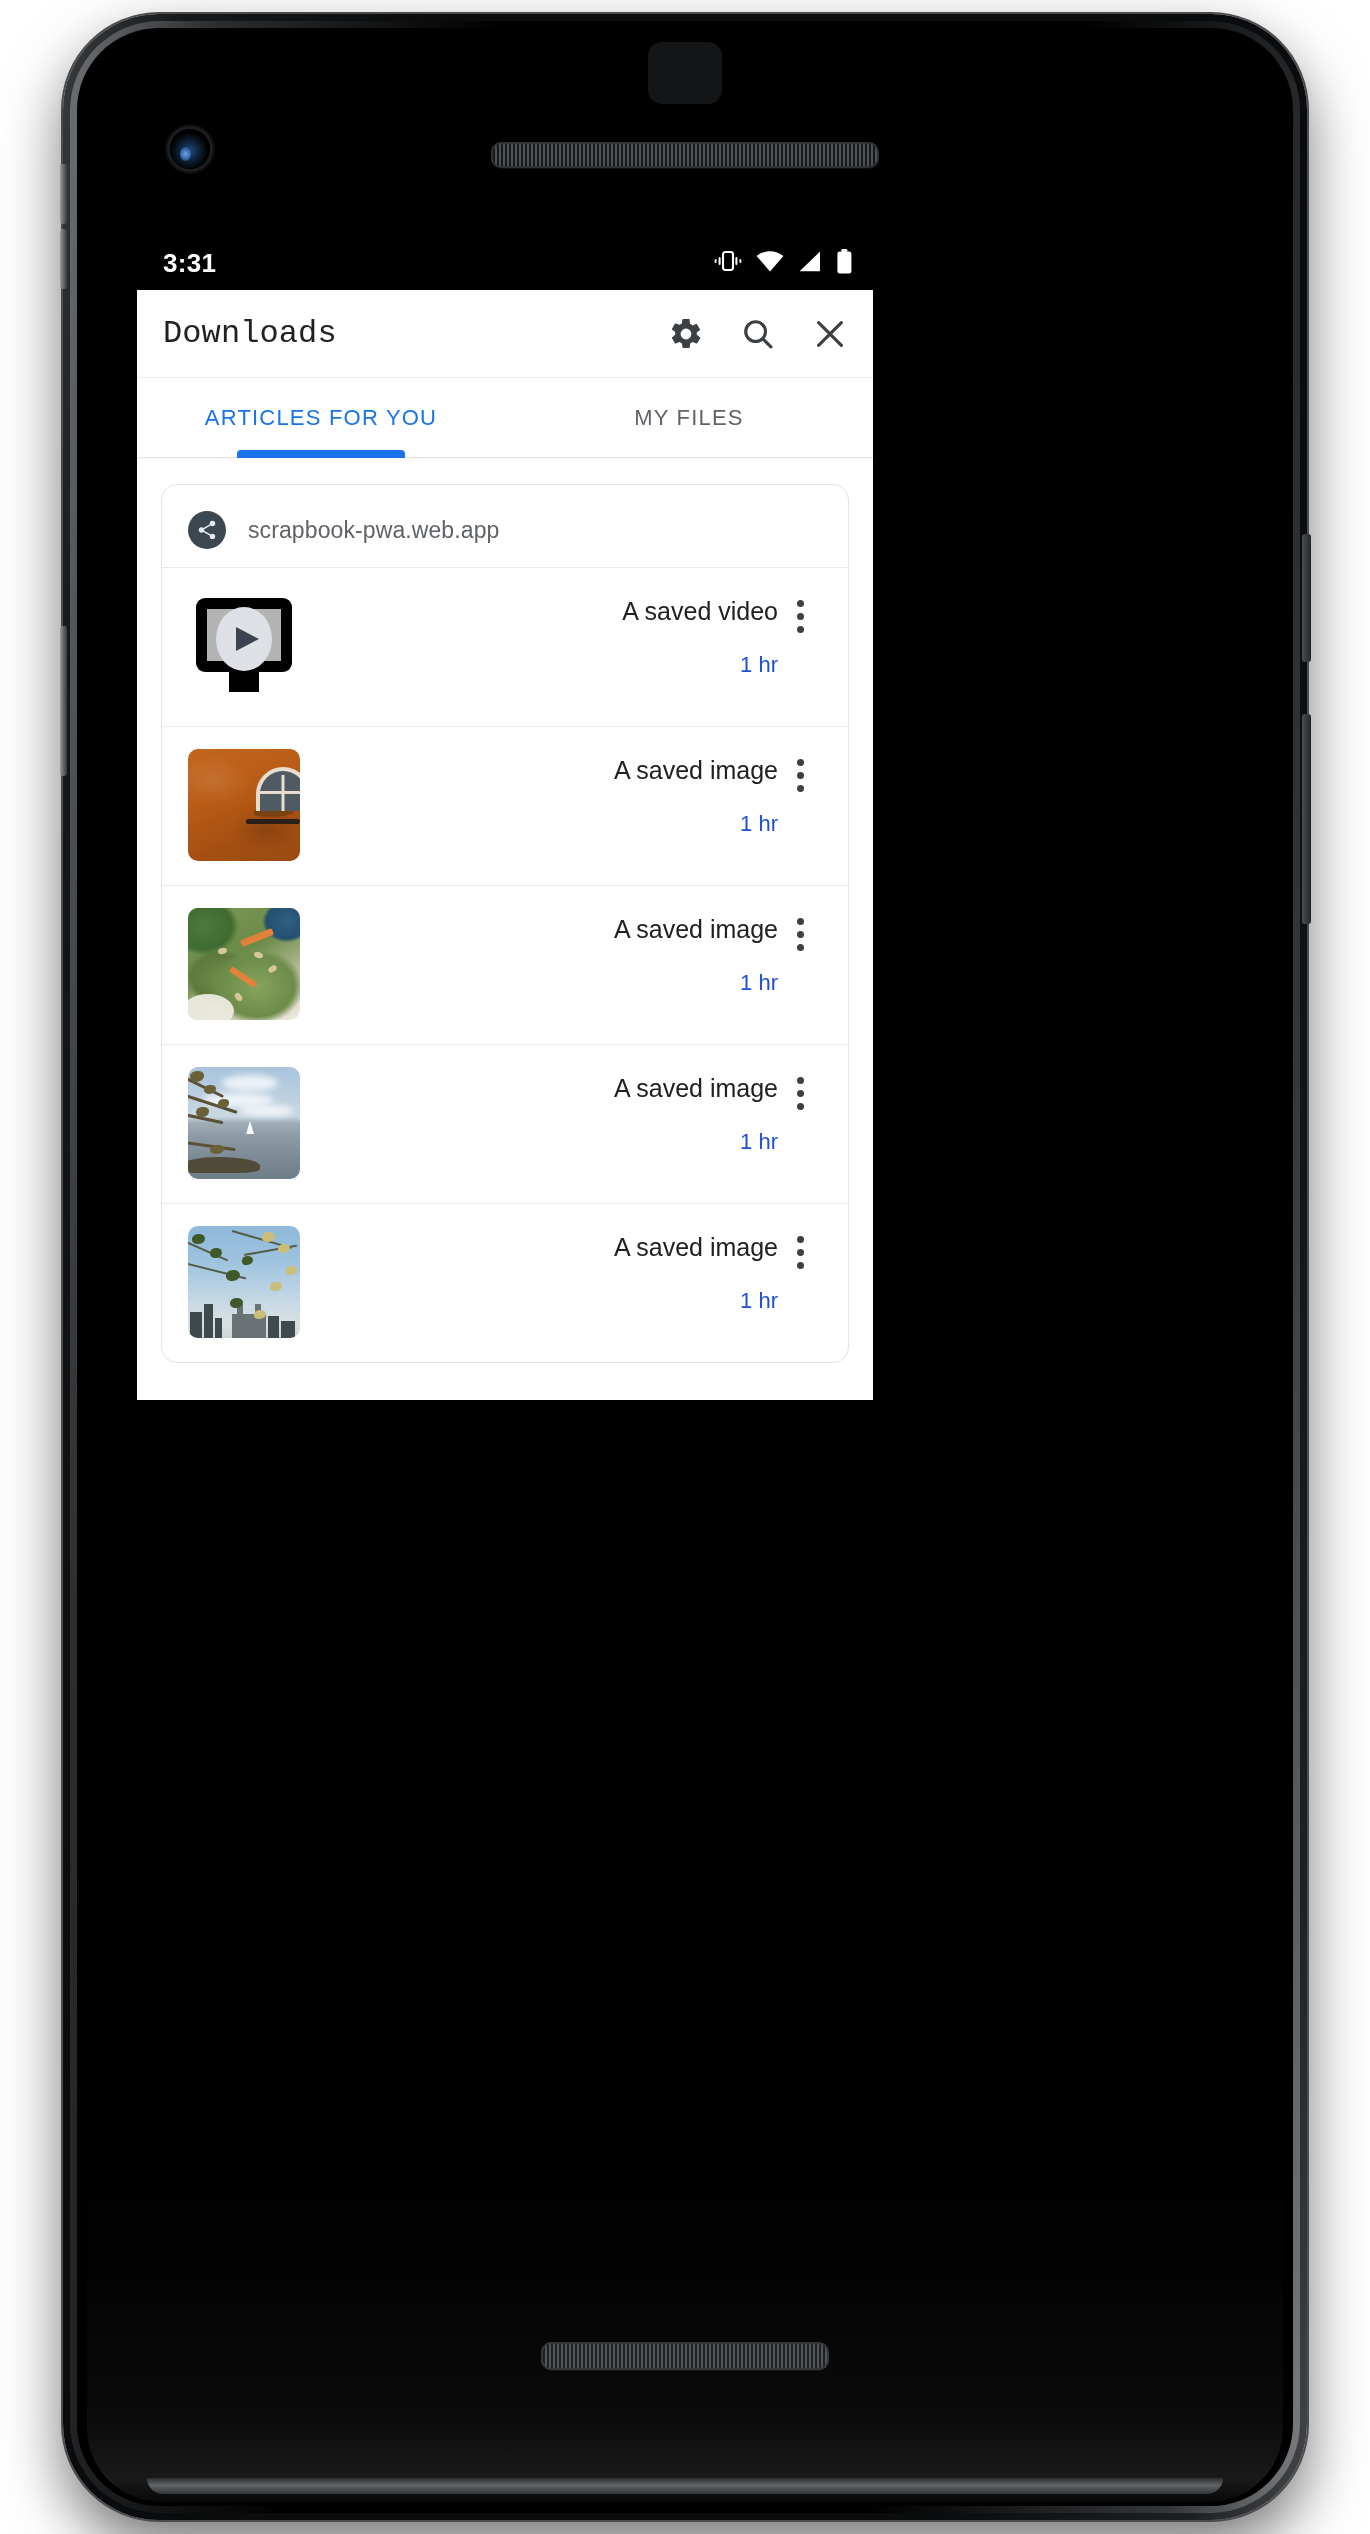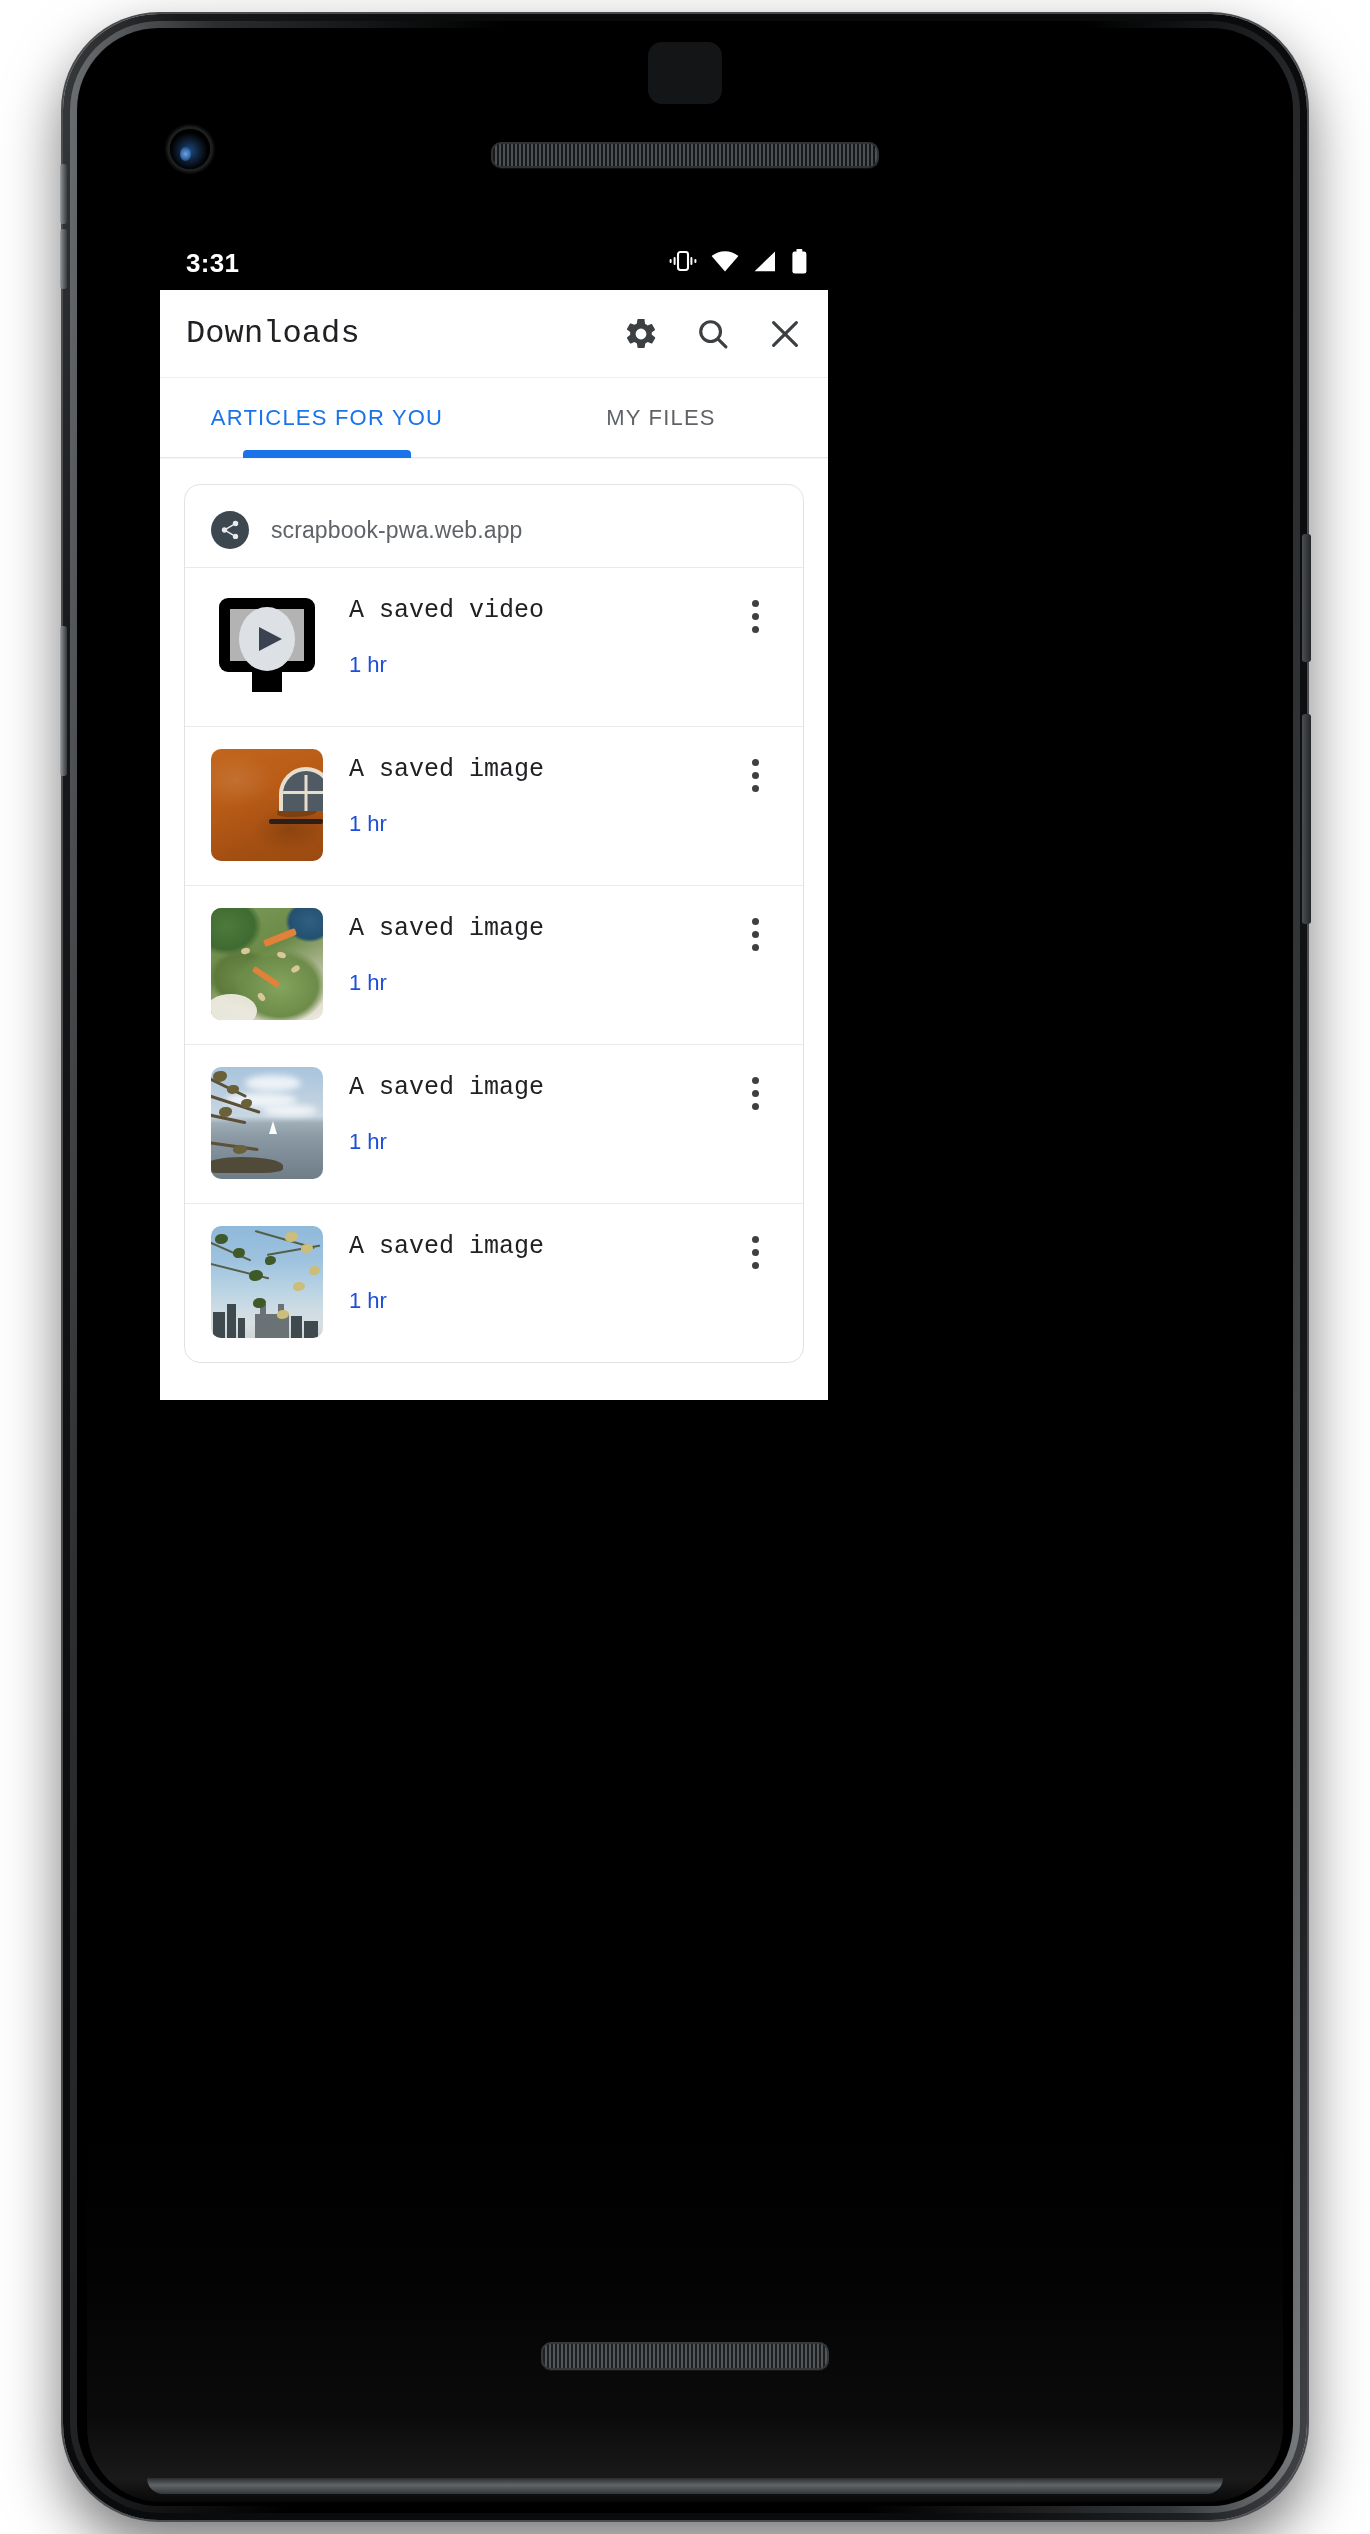--- a/index.html
+++ b/index.html
@@ -90,24 +90,25 @@
       repeating-linear-gradient(90deg, #4e5154 0 2px, #16181a 2px 4px),
       #1a1c1e;
     box-shadow: inset 0 0 0 2px #2f3235, 0 1px 0 rgba(255,255,255,.06);
   }
   #speaker-top    { top: 128px;    width: 388px; height: 26px; }
   #speaker-bottom { bottom: 150px; width: 288px; height: 28px; }
 
   
   #screen {
     position: absolute;
-    left: 97px; top: 222px;
-    width: 668px; height: 1164px;
+    left: 74px; top: 222px;
+    width: 736px; height: 1164px;
     background: #ffffff;
     overflow: hidden;
+    text-align: right;
   }
 
   
   #status-bar {
     position: relative;
     height: 54px; background: #000;
     display: flex; align-items: center;
     padding: 0 20px 0 26px;
     color: #fff;
   }
@@ -200,21 +201,21 @@
     flex: none; border-radius: 10px;
     overflow: hidden; position: relative;
     background: #fff;
   }
   .thumb.video-thumb { background: #fff; display: flex; align-items: center; justify-content: center; }
 
   .item-text {
     flex: 1; padding: 6px 0 0 26px; min-width: 0;
   }
   .item-title {
-    font-size: 25px; color: #202124; line-height: 1.2; font-family: Liberation Mono, monospace;
+    font-size: 25px; color: #202124; line-height: 1.2;
   }
   .item-sub {
     font-size: 22px; color: #1d4ed8; margin-top: 26px;
   }
   .item-menu {
     flex: none; width: 44px; height: 44px;
     display: flex; flex-direction: column; align-items: center;
     justify-content: center; gap: 6px;
     margin-top: 4px; cursor: pointer;
   }

